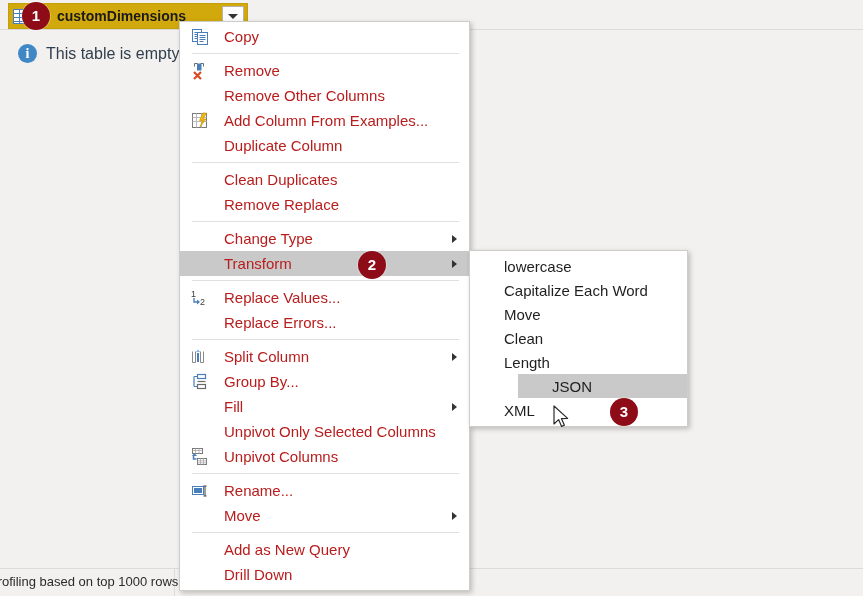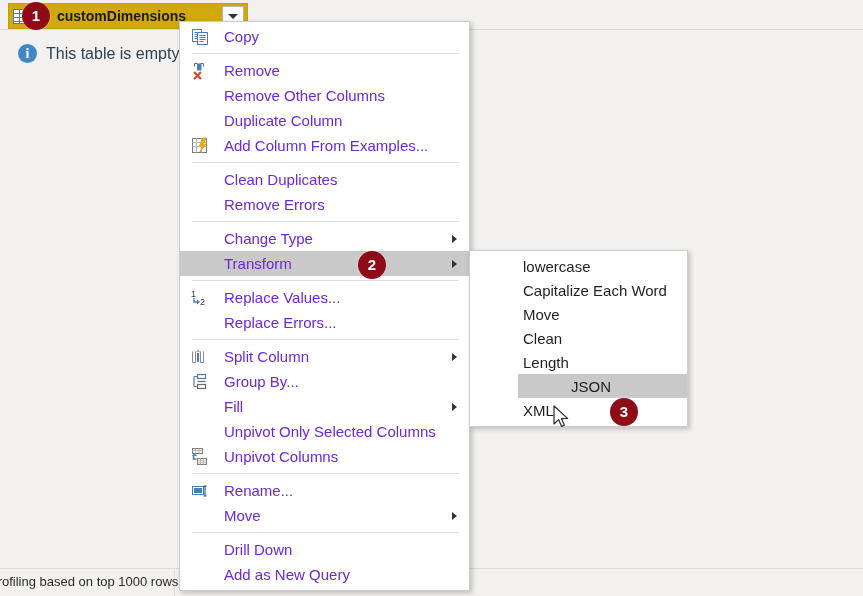--- a/index.html
+++ b/index.html
@@ -186,21 +186,21 @@
     z-index: 30;
   }
 
   .menu-item {
     position: relative;
     height: 25px;
     display: flex;
     align-items: center;
     padding-left: 44px;
     font-size: 15px;
-    color: #6d28d9;
+    color: #b91c1c;
     white-space: nowrap;
     cursor: default;
   }
   .menu-item.highlighted {
     background: #c9c9c9;
   }
   .menu-item .label { flex: 1 1 auto; }
   .menu-item .submenu-arrow {
     position: absolute;
     right: 12px;
@@ -235,21 +235,21 @@
     border: 1px solid #cfcdc9;
     box-shadow: 2px 2px 5px rgba(0,0,0,0.22);
     box-sizing: border-box;
     padding: 3px 0 4px 0;
     z-index: 40;
   }
   .submenu-item {
     height: 24px;
     display: flex;
     align-items: center;
-    padding-left: 53px;
+    padding-left: 34px;
     font-size: 15px;
     color: #1f1f1f;
     white-space: nowrap;
     cursor: default;
   }
   .submenu-item.highlighted {
     background: #c9c9c9;
     margin-left: 48px;
   }
 
@@ -335,40 +335,40 @@
         <rect x="6" y="1.5" width="4.5" height="7" fill="#4a7ebb"></rect>
         <path d="M3 10 l7 7 M10 10 l-7 7" stroke="#d94a29" stroke-width="2.2" fill="none"></path>
       </svg>
     </span>
     <span class="label">Remove</span>
   </div>
   <div class="menu-item">
     <span class="label">Remove Other Columns</span>
   </div>
   <div class="menu-item">
-    <span class="label">Duplicate Column</span>
-  </div>
-  <div class="menu-item">
     <span class="menu-icon">
       <svg width="20" height="18" viewBox="0 0 20 18">
         <rect x="1.5" y="1.5" width="14" height="14" fill="#ffffff" stroke="#7a7a7a" stroke-width="1"></rect>
         <path d="M1.5 5.5h14M1.5 9.5h14M5.5 1.5v14M10.5 1.5v14" stroke="#b9b9b9" stroke-width="1"></path>
         <path d="M12 1 L8.5 8.5 h3 L9 15 l6 -8 h-3 L15.5 1 z" fill="#f2b705" stroke="#cf9a04" stroke-width="0.7"></path>
       </svg>
     </span>
     <span class="label">Add Column From Examples...</span>
   </div>
+  <div class="menu-item">
+    <span class="label">Duplicate Column</span>
+  </div>
 
   <div class="menu-separator"></div>
 
   <div class="menu-item">
     <span class="label">Clean Duplicates</span>
   </div>
   <div class="menu-item">
-    <span class="label">Remove Errors</span>
+    <span class="label">Remove Replace</span>
   </div>
 
   <div class="menu-separator"></div>
 
   <div class="menu-item">
     <span class="label">Change Type</span>
     <span class="submenu-arrow"></span>
   </div>
   <div class="menu-item highlighted">
     <span class="label">Transform</span>
@@ -451,24 +451,24 @@
     <span class="label">Rename...</span>
   </div>
   <div class="menu-item">
     <span class="label">Move</span>
     <span class="submenu-arrow"></span>
   </div>
 
   <div class="menu-separator"></div>
 
   <div class="menu-item">
+    <span class="label">Add as New Query</span>
+  </div>
+  <div class="menu-item">
     <span class="label">Drill Down</span>
-  </div>
-  <div class="menu-item">
-    <span class="label">Add as New Query</span>
   </div>
 
 </div>
 
 <div id="submenu">
   <div class="submenu-item">
     <span>lowercase</span>
   </div>
   <div class="submenu-item">
     <span>Capitalize Each Word</span>

